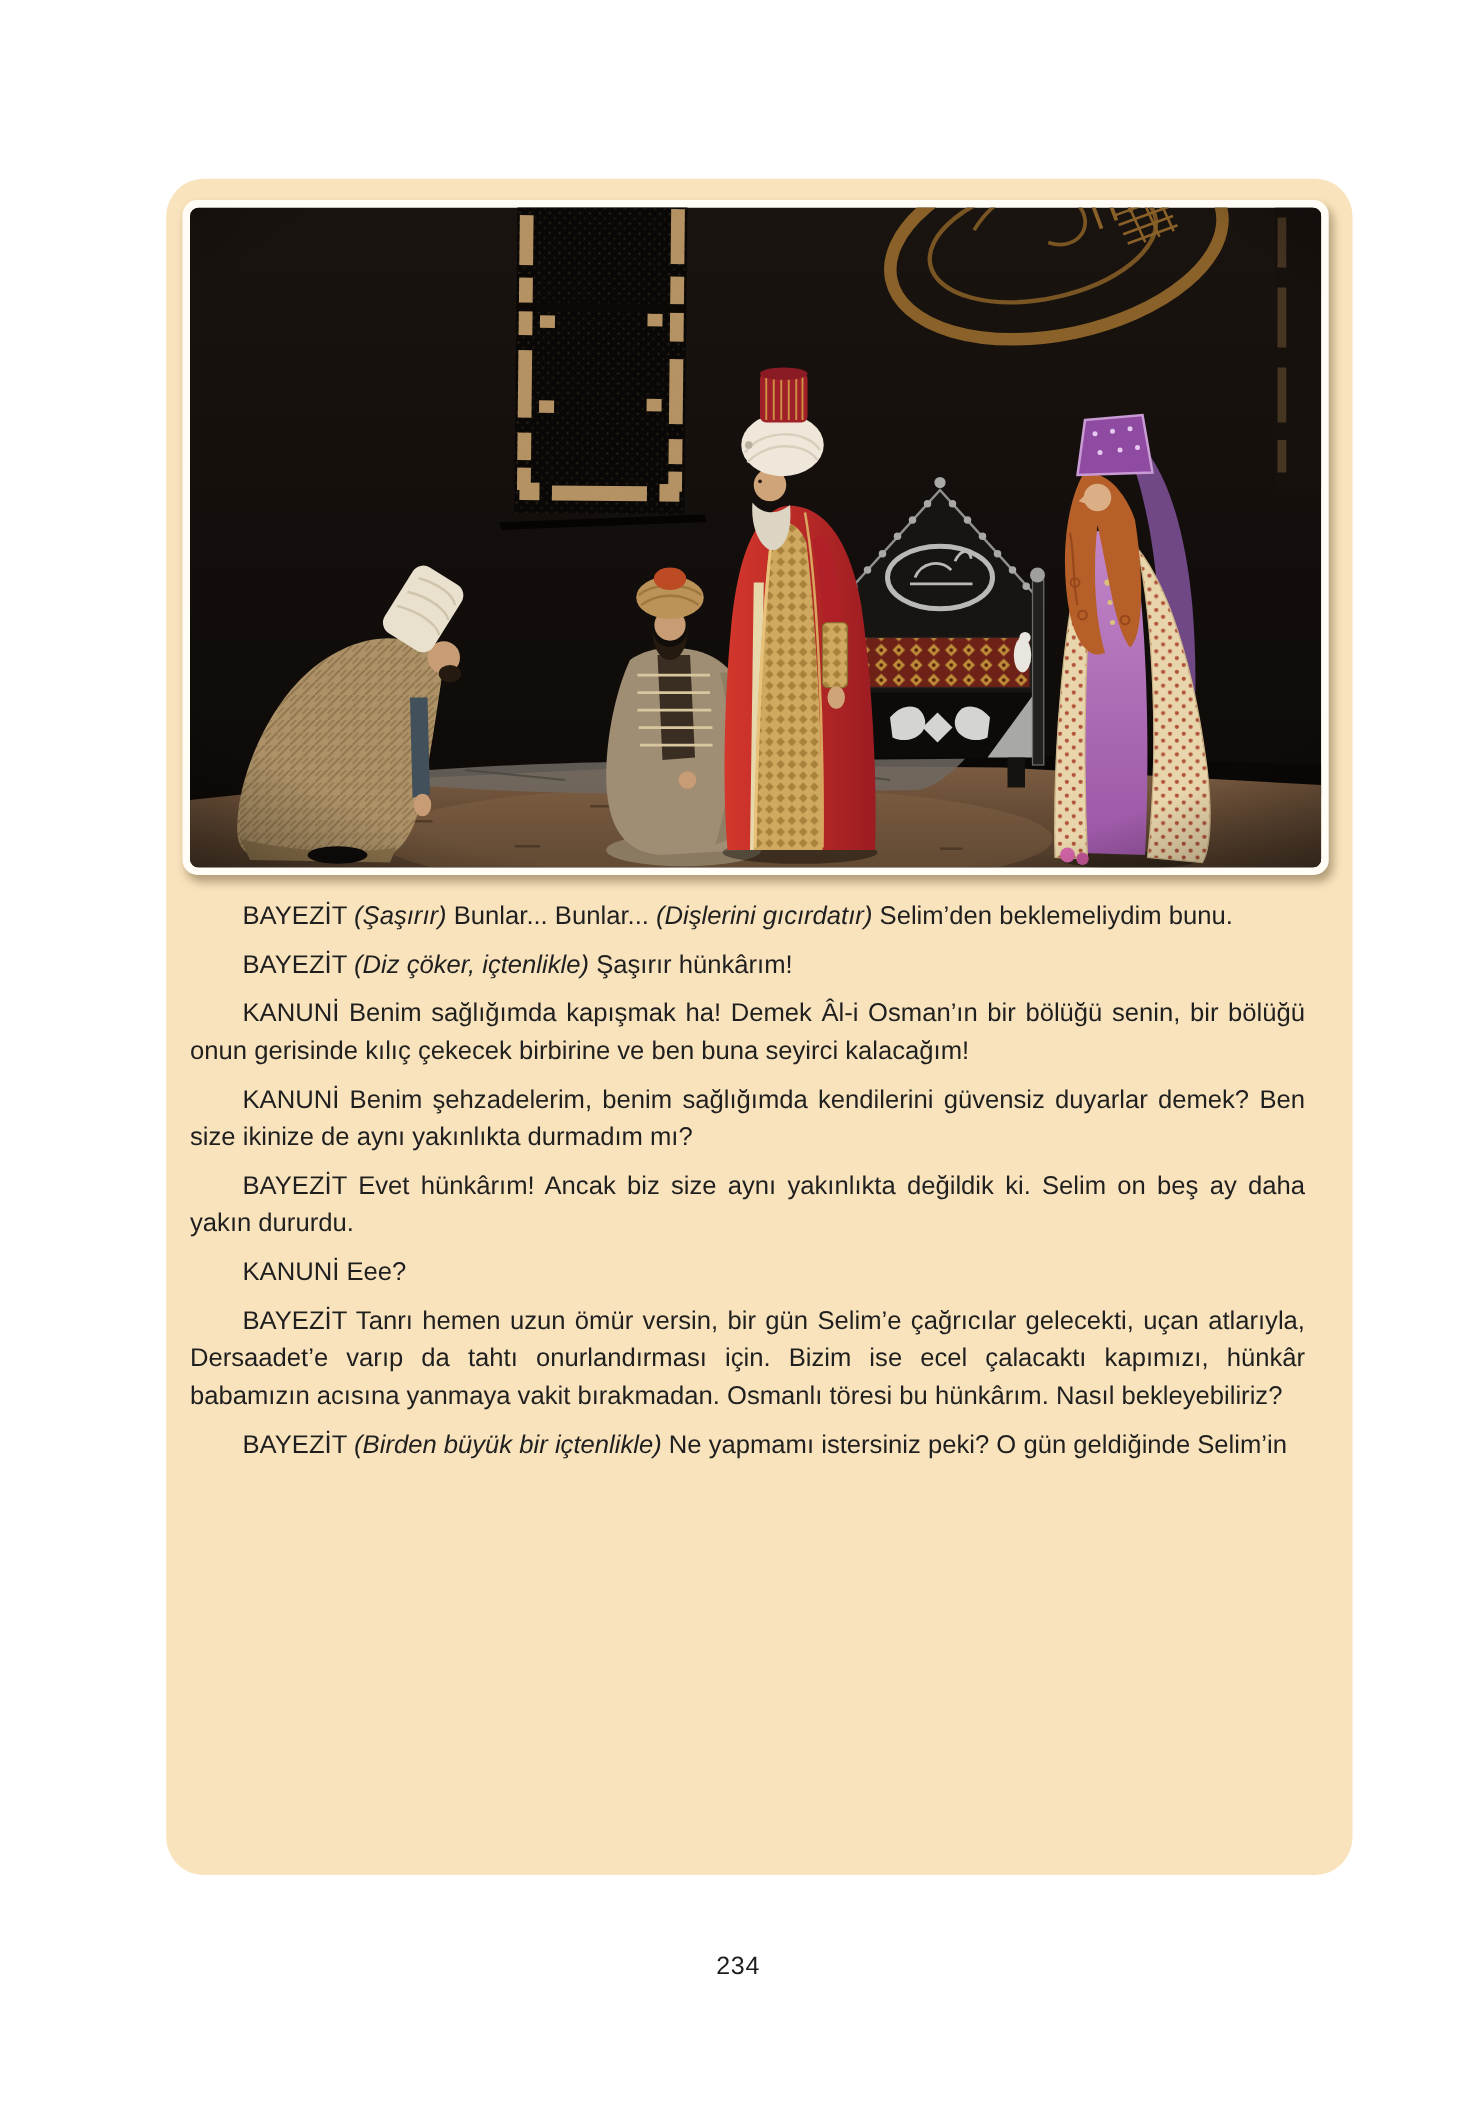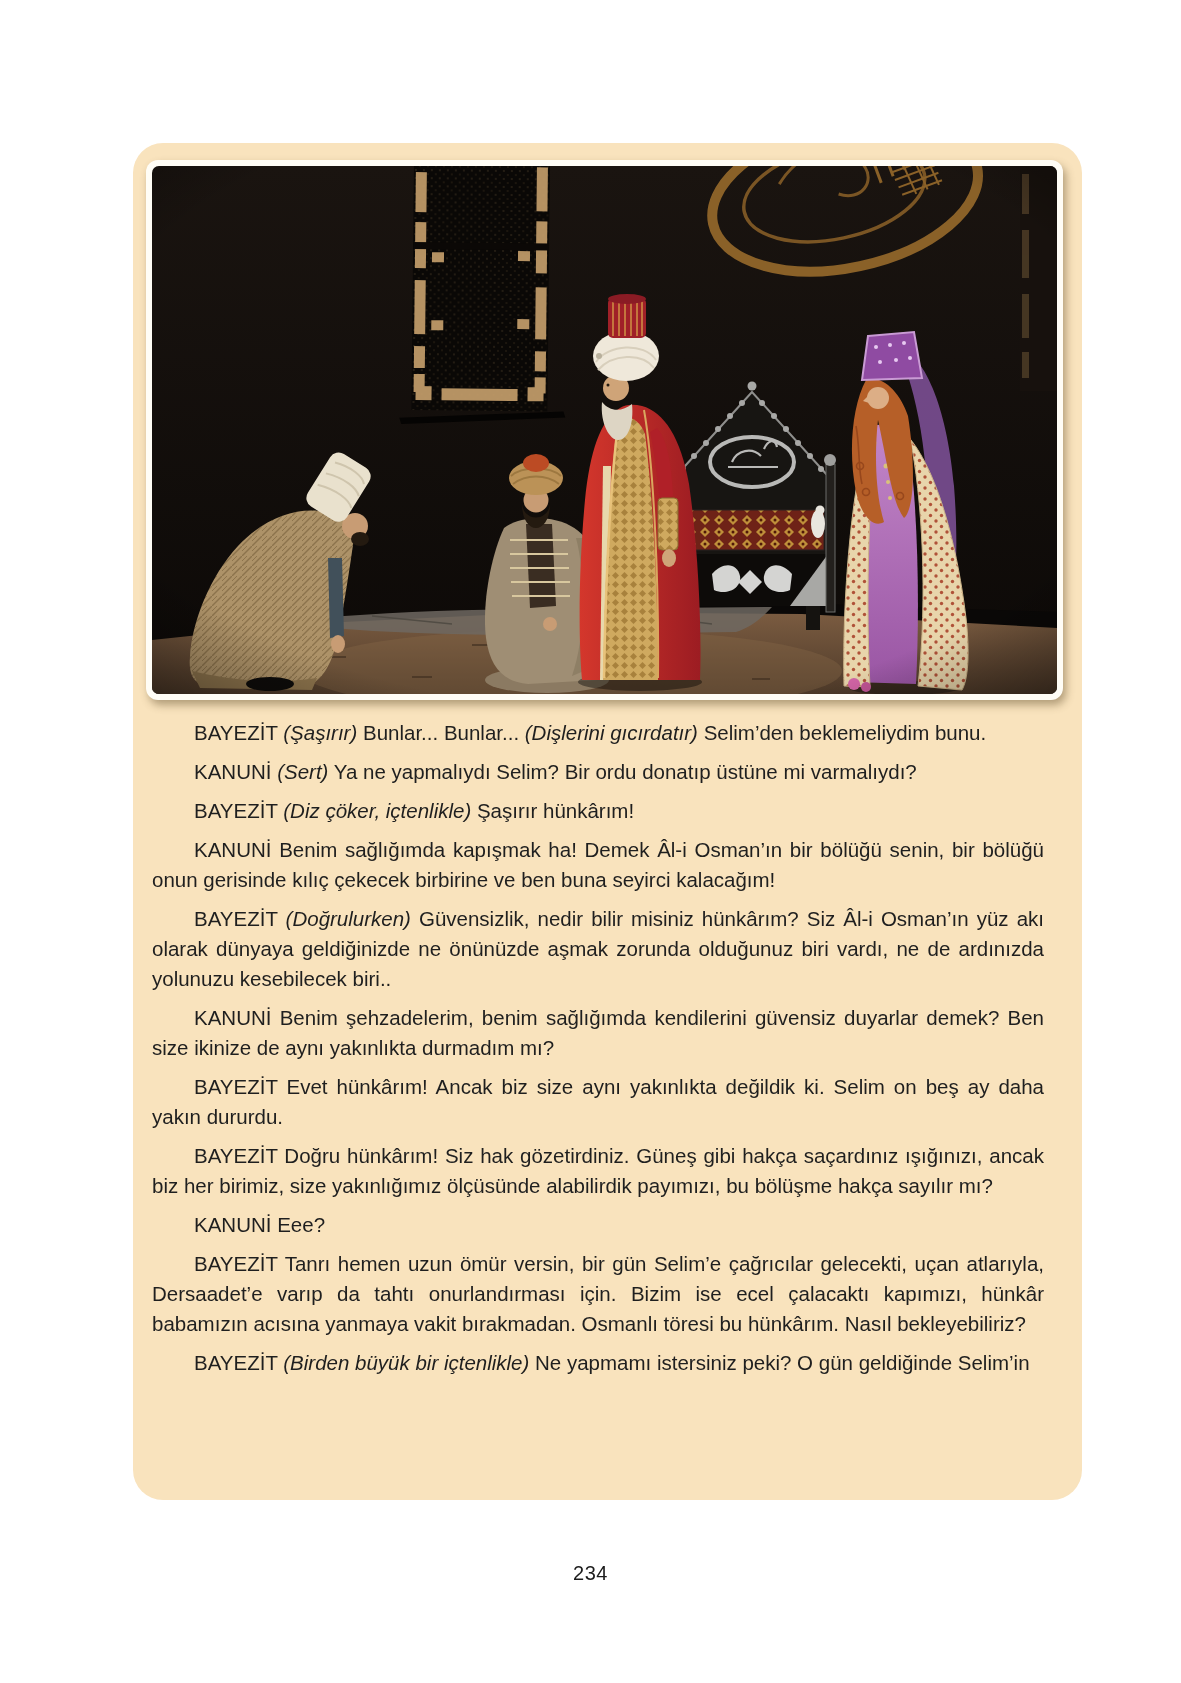--- a/index.html
+++ b/index.html
@@ -302,27 +302,24 @@
           <circle cx="702" cy="518" r="6" fill="#d566a8"></circle>
           <circle cx="714" cy="521" r="5" fill="#c35597"></circle>
         </g>
 
         <rect width="905" height="528" fill="url(#vig)"></rect>
       </svg>
     </div>
 
     <div class="dialogue">
         <p><span>BAYEZİT </span><em>(Şaşırır)</em><span> Bunlar... Bunlar... </span><em>(Dişlerini gıcırdatır)</em><span> Selim’den beklemeliydim bunu.</span></p>
-        <p><span>KANUNİ </span><em>(Sert)</em><span> Ya ne yapmalıydı Selim? Bir ordu donatıp üstüne mi varmalıydı?</span></p>
         <p><span>BAYEZİT </span><em>(Diz çöker, içtenlikle)</em><span> Şaşırır hünkârım!</span></p>
         <p><span>KANUNİ </span><span>Benim sağlığımda kapışmak ha! Demek Âl-i Osman’ın bir bölüğü senin, bir bölüğü onun gerisinde kılıç çekecek birbirine ve ben buna seyirci kalacağım!</span></p>
-        <p><span>BAYEZİT </span><em>(Doğrulurken)</em><span> Güvensizlik, nedir bilir misiniz hünkârım? Siz Âl-i Osman’ın yüz akı olarak dünyaya geldiğinizde ne önünüzde aşmak zorunda olduğunuz biri vardı, ne de ardınızda yolunuzu kesebilecek biri..</span></p>
         <p><span>KANUNİ </span><span>Benim şehzadelerim, benim sağlığımda kendilerini güvensiz duyarlar demek? Ben size ikinize de aynı yakınlıkta durmadım mı?</span></p>
         <p><span>BAYEZİT </span><span>Evet hünkârım! Ancak biz size aynı yakınlıkta değildik ki. Selim on beş ay daha yakın dururdu.</span></p>
-        <p><span>BAYEZİT </span><span>Doğru hünkârım! Siz hak gözetirdiniz. Güneş gibi hakça saçardınız ışığınızı, ancak biz her birimiz, size yakınlığımız ölçüsünde alabilirdik payımızı, bu bölüşme hakça sayılır mı?</span></p>
         <p><span>KANUNİ </span><span>Eee?</span></p>
         <p><span>BAYEZİT </span><span>Tanrı hemen uzun ömür versin, bir gün Selim’e çağrıcılar gelecekti, uçan atlarıyla, Dersaadet’e varıp da tahtı onurlandırması için. Bizim ise ecel çalacaktı kapımızı, hünkâr babamızın acısına yanmaya vakit bırakmadan. Osmanlı töresi bu hünkârım. Nasıl bekleyebiliriz?</span></p>
         <p><span>BAYEZİT </span><em>(Birden büyük bir içtenlikle)</em><span> Ne yapmamı istersiniz peki? O gün geldiğinde Selim’in</span></p>
       </div>
   </div>
 
   <div class="page-number">234</div>
 </div>
 
 </body></html>

